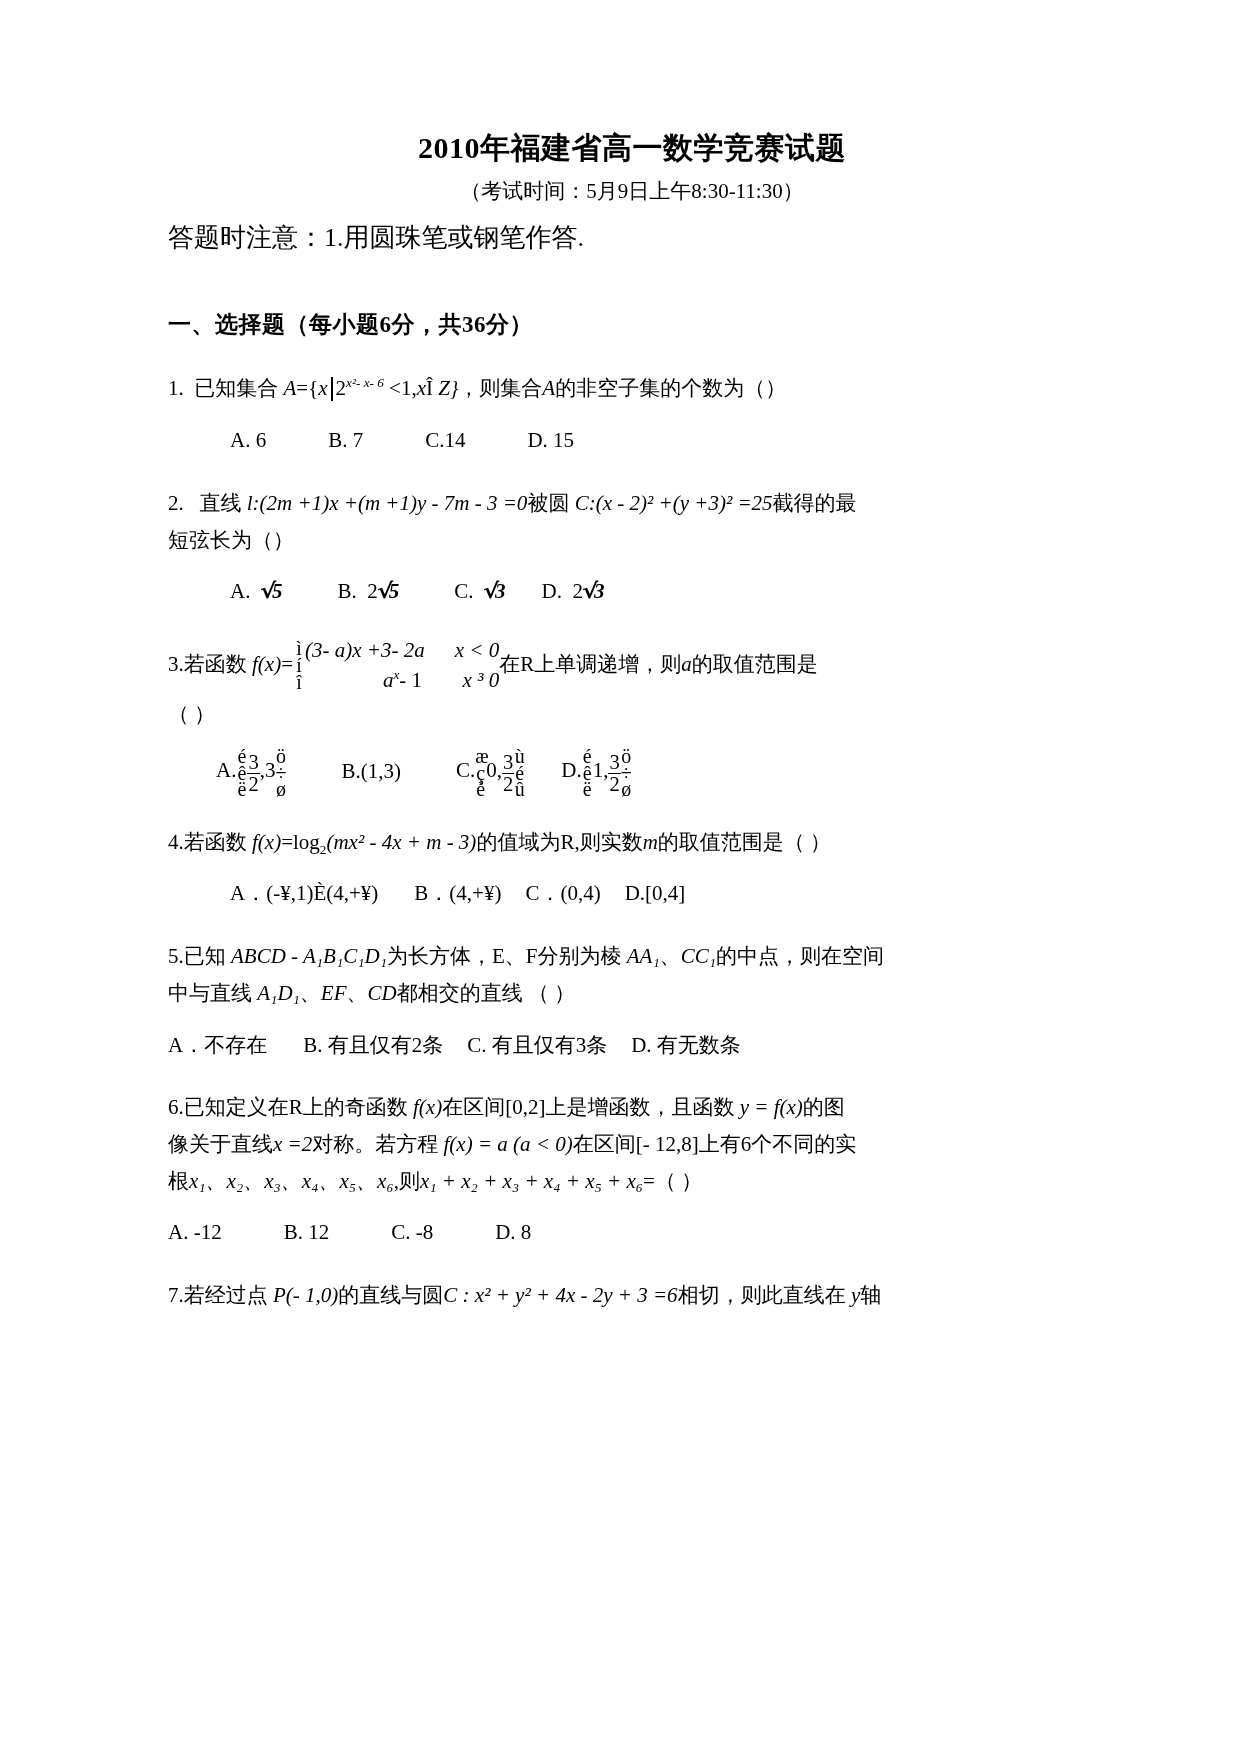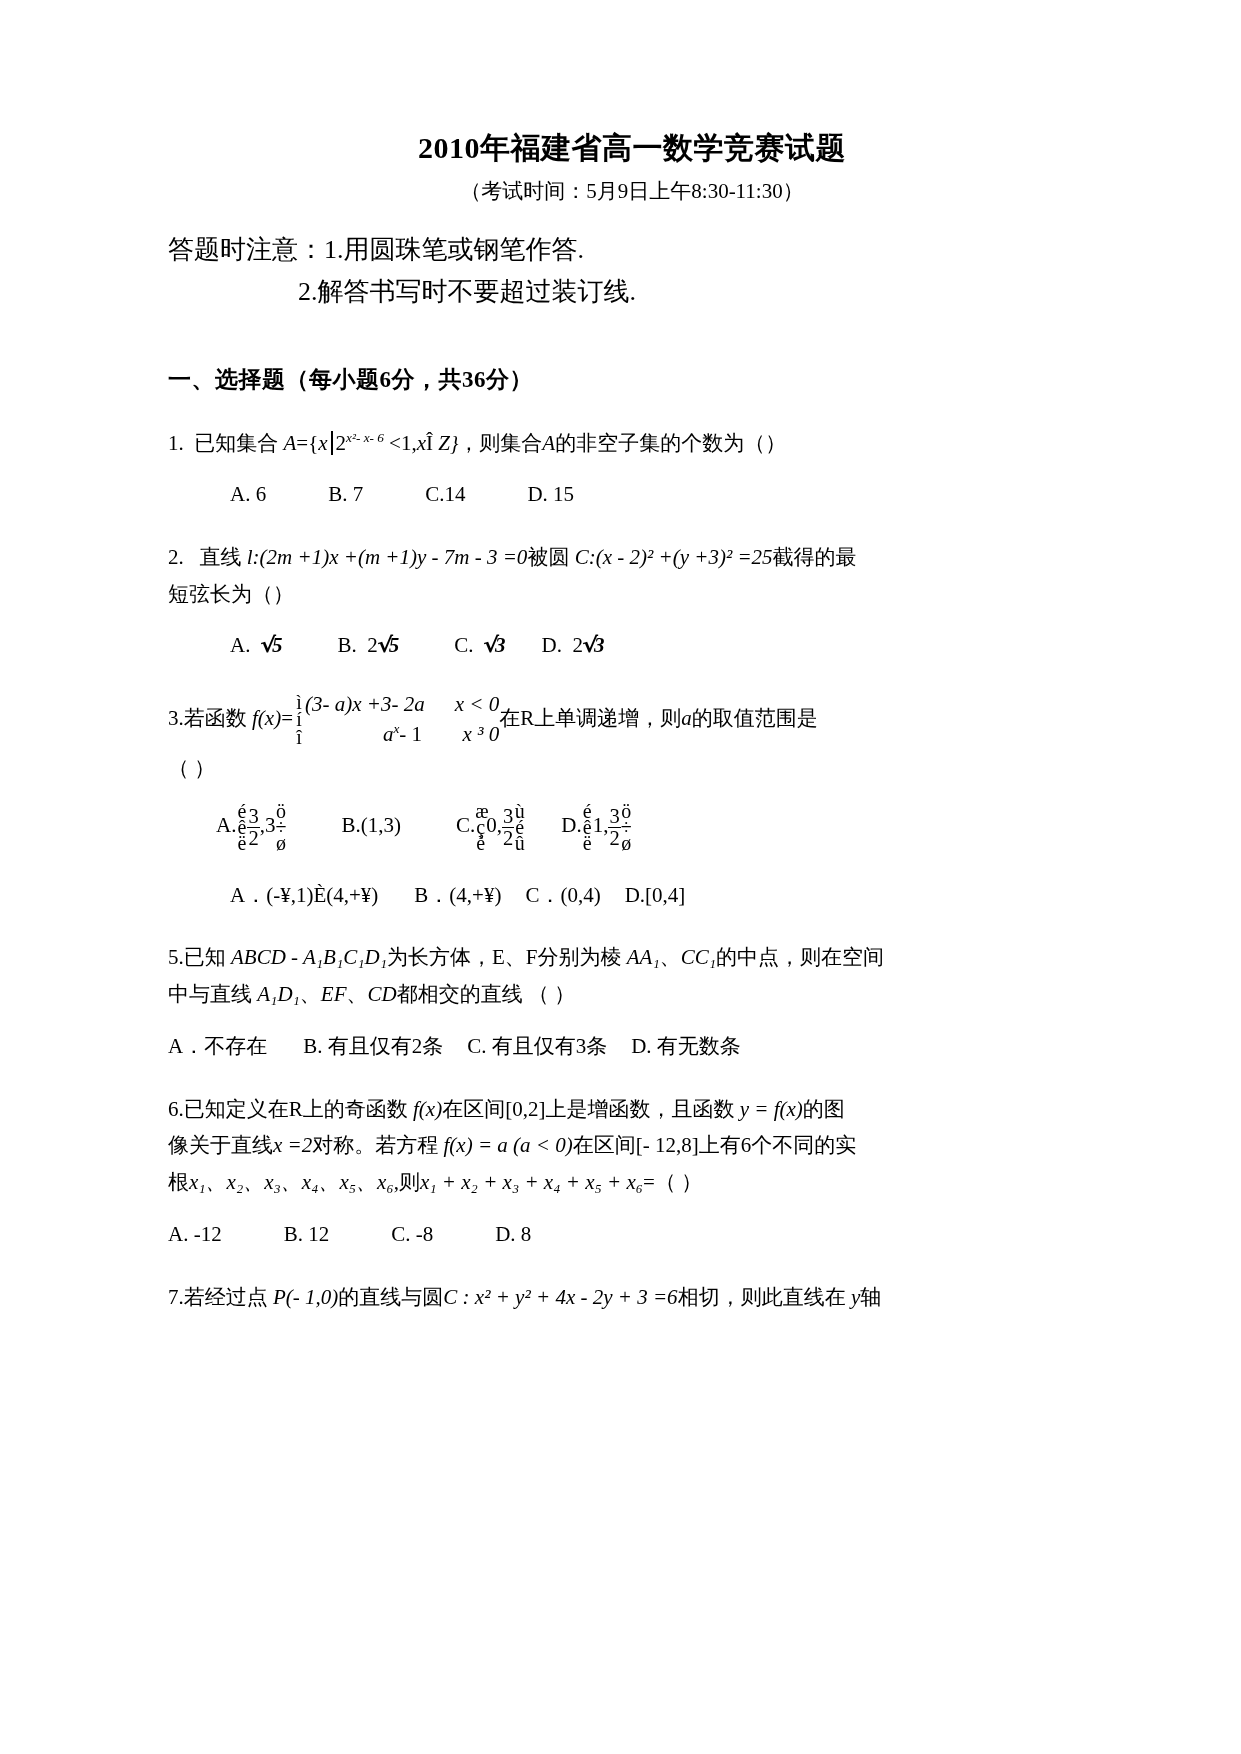--- a/index.html
+++ b/index.html
@@ -22,21 +22,21 @@
     text-align:center;
     font-size:30px;
     font-weight:bold;
     letter-spacing:0.5px;
     margin:0 0 12px 0;
     line-height:1.2;
   }
   .doc-subtitle{
     text-align:center;
     font-size:21px;
-    margin:0 0 24px 0;
+    margin:0 0 12px 0;
     line-height:1.3;
   }
   .notice-line{
     font-size:26px;
     line-height:1.62;
     margin:0;
   }
   .notice-line.indent{ padding-left:130px; }
 
   
@@ -128,21 +128,20 @@
 </style>
 </head>
 <body>
 
 <div class="page">
 
   <h1 class="doc-title">2010年福建省高一数学竞赛试题</h1>
   <div class="doc-subtitle">（考试时间：5月9日上午8:30-11:30）</div>
 
   <p class="notice-line">答题时注意：1.用圆珠笔或钢笔作答.</p>
-  <p class="notice-line indent">2.解答书写时不要超过装订线.</p>
 
   <div class="section-head">一、选择题（每小题6分，共36分）</div>
 
   <p class="q">
     <span>1.</span>&nbsp;
     <span>已知集合</span>
     <span class="mi">A</span><span>={</span><span class="mi">x</span><span class="bigbar"></span><span class="mn">2</span><sup class="mi">x²- x- 6</sup>
     <span>&lt;1,</span><span class="mi">x</span><span>Î</span>&nbsp;<span class="mi">Z}</span><span>，则集合</span><span class="mi">A</span><span>的非空子集的个数为（）</span>
   </p>
   <p class="opts ind">
@@ -165,20 +164,24 @@
     <span class="mi">f(x)</span><span>=</span><span class="brace">ì<br>í<br>î</span><span class="piece">
       <span class="pcrow"><span class="mi">(3- a)x +3- 2a</span><span class="pcgap"></span><span class="mi">x &lt; 0</span></span><br>
       <span class="pcrow">&nbsp;&nbsp;&nbsp;&nbsp;&nbsp;&nbsp;<span class="mi">a</span><sup class="mi">x</sup><span>- 1</span><span class="pcgap"></span>&nbsp;&nbsp;<span class="mi">x ³ 0</span></span>
     </span><span>在R上单调递增，则</span><span class="mi">a</span><span>的取值范围是</span><br>
     <span>（ ）</span>
   </p>
   <p class="opts ind2">
     <span class="opt"><span>A.</span><span class="ivlwrap"><span class="ivl"><span>é</span><span>ê</span><span>ë</span></span><span class="frac"><span class="num">3</span><span class="den">2</span></span><span>,3</span><span class="ivl"><span>ö</span><span>÷</span><span>ø</span></span></span></span><span class="gap-b"></span><span class="opt"><span>B.</span><span>(1,3)</span></span><span class="gap-b"></span><span class="opt"><span>C.</span><span class="ivlwrap"><span class="ivl"><span>æ</span><span>ç</span><span>è</span></span><span>0,</span><span class="frac"><span class="num">3</span><span class="den">2</span></span><span class="ivl"><span>ù</span><span>é</span><span>û</span></span></span></span><span class="gap-c"></span><span class="opt"><span>D.</span><span class="ivlwrap"><span class="ivl"><span>é</span><span>ê</span><span>ë</span></span><span>1,</span><span class="frac"><span class="num">3</span><span class="den">2</span></span><span class="ivl"><span>ö</span><span>÷</span><span>ø</span></span></span></span>
   </p>
 
+  <p class="q">
+    <span>4.</span><span>若函数</span>
+    <span class="mi">f(x)</span><span>=log</span><sub>2</sub><span class="mi">(mx² - 4x + m - 3)</span><span>的值域为R,则实数</span><span class="mi">m</span><span>的取值范围是（ ）</span>
+  </p>
   <p class="opts ind">
     <span class="opt">A．(-¥,1)È(4,+¥)</span><span class="gap-c"></span><span class="opt">B．(4,+¥)</span><span class="gap-s"></span><span class="opt">C．(0,4)</span><span class="gap-s"></span><span class="opt">D.[0,4]</span>
   </p>
 
   <p class="q">
     <span>5.</span><span>已知</span>
     <span class="mi">ABCD - A₁B₁C₁D₁</span><span>为长方体，E、F分别为棱</span>
     <span class="mi">AA₁</span><span>、</span><span class="mi">CC₁</span><span>的中点，则在空间</span><br>
     <span>中与直线</span>
     <span class="mi">A₁D₁</span><span>、</span><span class="mi">EF</span><span>、</span><span class="mi">CD</span><span>都相交的直线 （ ）</span>

